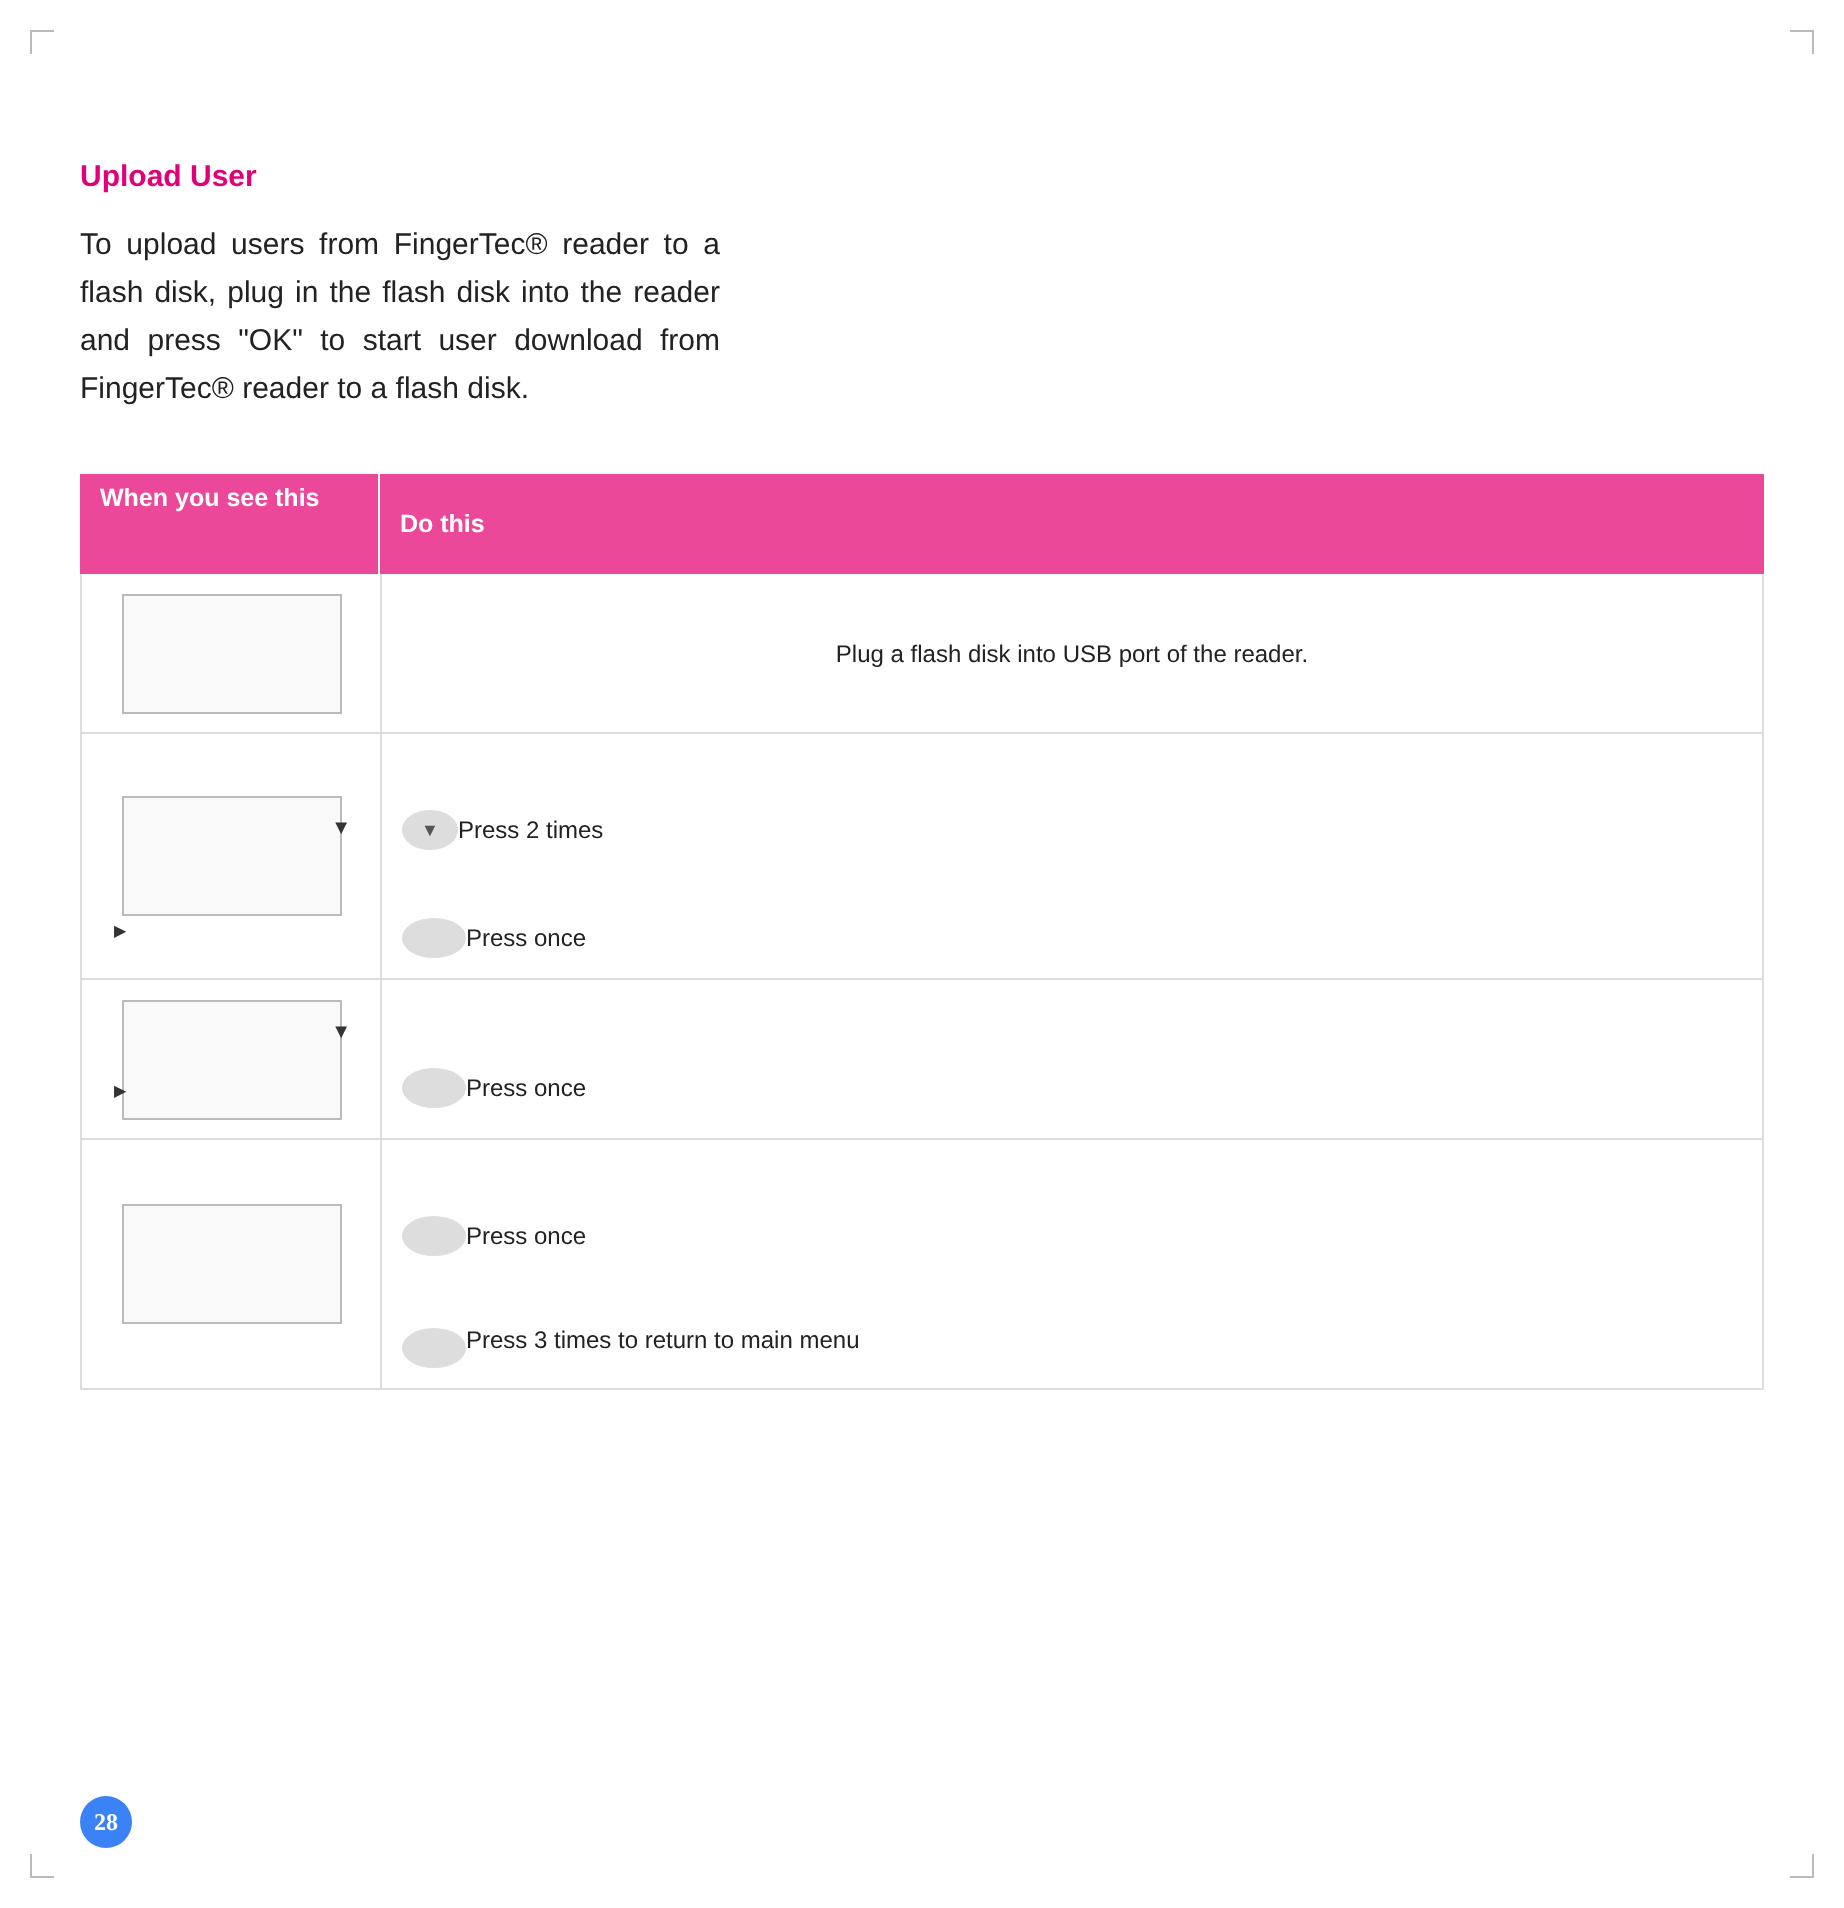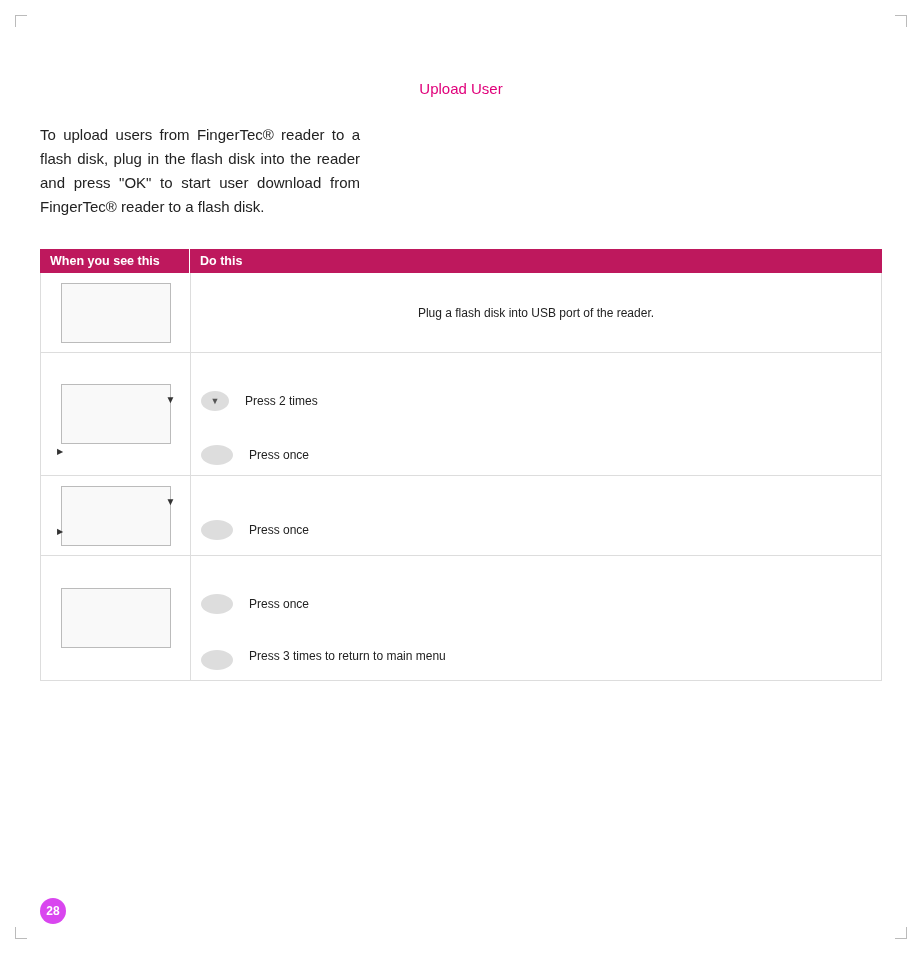--- a/index.html
+++ b/index.html
@@ -15,49 +15,48 @@
     }
 
     .page-content {
       margin: 0 40px;
       padding-top: 80px;
     }
 
     .section-title {
       color: #e0007a;
       font-size: 15px;
-      font-weight: normal;
-      margin-bottom: 26px;
-      text-align: center;
+      font-weight: bold;
+      margin-bottom: 14px;
     }
 
     .intro-text {
       font-size: 15px;
       line-height: 1.6;
       max-width: 320px;
       text-align: justify;
       margin-bottom: 30px;
     }
 
     .table-header {
       display: flex;
-      background: #be185d;
+      background: #ec4899;
       color: #fff;
       font-size: 12.5px;
       font-weight: bold;
     }
 
     .col-when {
       width: 150px;
       padding: 5px 10px;
       border-right: 1px solid #fff;
     }
     .col-do {
       flex: 1;
-      padding: 5px 10px;
+      padding: 18px 10px;
     }
 
     .table-body {
       border: 1px solid #ddd;
       border-top: none;
     }
 
     .table-row {
       display: flex;
       border-bottom: 1px solid #ddd;
@@ -118,21 +117,21 @@
     .indicator-right::after {
       content: '▶';
       font-size: 8px;
       color: #333;
     }
 
     
     .btn-oval {
       display: inline-flex;
       align-items: center;
-      gap: 16px;
+      gap: 0;
       margin-top: 28px;
     }
 
     .oval-down {
       width: 28px;
       height: 20px;
       background: #ddd;
       border-radius: 50%;
       display: flex;
       align-items: center;
@@ -165,28 +164,29 @@
       padding: 4px 0;
     }
 
     
     .page-number {
       position: absolute;
       bottom: 30px;
       left: 40px;
       width: 26px;
       height: 26px;
-      background: #d946ef;
+      background: #3b82f6;
       border-radius: 50%;
       color: #fff;
       font-size: 12px;
       font-weight: bold;
       display: flex;
       align-items: center;
       justify-content: center;
+      font-family: Liberation Serif, serif;
     }
 
     
     .corner-tl {
       position: absolute;
       top: 15px;
       left: 15px;
       width: 12px;
       height: 12px;
       border-top: 1px solid #bbb;

